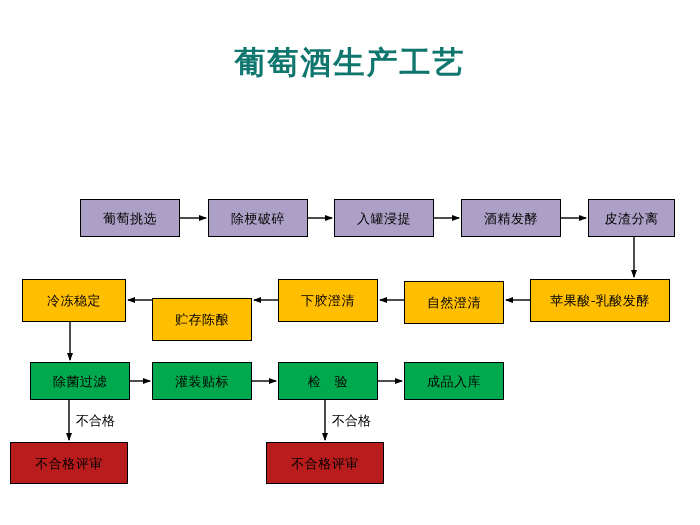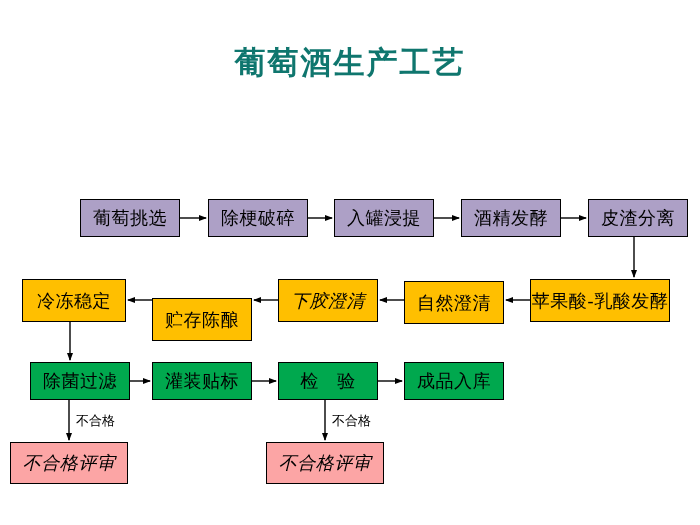--- a/index.html
+++ b/index.html
@@ -32,31 +32,31 @@
     line-height: 40px;
     white-space: nowrap;
   }
   .node {
     position: absolute;
     box-sizing: border-box;
     border: 1px solid #000000;
     display: flex;
     align-items: center;
     justify-content: center;
-    font-size: 18px;
+    font-size: 13px;
     color: #000000;
     line-height: 1;
     white-space: pre;
     letter-spacing: 0.5px;
     text-align: right;
   }
   .node.purple { background: #ada0c6; }
   .node.orange { background: #ffbf00; }
   .node.green  { background: #00a84e; }
-  .node.blue   { background: #fca5a5; font-style: italic; }
+  .node.blue   { background: #b91c1c; }
 
   .edge-label {
     position: absolute;
     font-size: 13px;
     color: #000000;
     white-space: nowrap;
     line-height: 1;
   }
   svg#edges {
     position: absolute;
@@ -101,25 +101,25 @@
     <line x1="378" y1="381" x2="402" y2="381" marker-end="url(#arr)"></line>
 
     <line x1="69" y1="400" x2="69" y2="440" marker-end="url(#arr)"></line>
     <line x1="325" y1="400" x2="325" y2="440" marker-end="url(#arr)"></line>
   </svg>
 
   <div class="node purple" style="left:80px;  top:199px; width:100px; height:38px;">葡萄挑选</div>
   <div class="node purple" style="left:208px; top:199px; width:100px; height:38px;">除梗破碎</div>
   <div class="node purple" style="left:334px; top:199px; width:100px; height:38px;">入罐浸提</div>
   <div class="node purple" style="left:461px; top:199px; width:100px; height:38px;">酒精发酵</div>
-  <div class="node purple" style="left:588px; top:199px; width:100px; height:38px;">皮渣分离</div>
+  <div class="node purple" style="left:588px; top:199px; width:87px; height:38px;">皮渣分离</div>
 
   <div class="node orange" style="left:22px;  top:279px; width:104px; height:43px;">冷冻稳定</div>
   <div class="node orange" style="left:152px; top:279px; width:100px; height:43px;margin-top:19px;">贮存陈酿</div>
-  <div class="node orange" style="left:278px; top:279px; width:100px; height:43px;font-style:italic;">下胶澄清</div>
+  <div class="node orange" style="left:278px; top:279px; width:100px; height:43px;">下胶澄清</div>
   <div class="node orange" style="left:404px; top:281px; width:100px; height:43px;">自然澄清</div>
   <div class="node orange" style="left:530px; top:279px; width:140px; height:43px;">苹果酸-乳酸发酵</div>
 
   <div class="node green" style="left:30px;  top:362px; width:100px; height:38px;">除菌过滤</div>
   <div class="node green" style="left:152px; top:362px; width:100px; height:38px;">灌装贴标</div>
   <div class="node green" style="left:278px; top:362px; width:100px; height:38px;">检　验</div>
   <div class="node green" style="left:404px; top:362px; width:100px; height:38px;">成品入库</div>
 
   <div class="node blue" style="left:10px;  top:442px; width:118px; height:42px;">不合格评审</div>
   <div class="node blue" style="left:266px; top:442px; width:118px; height:42px;">不合格评审</div>

